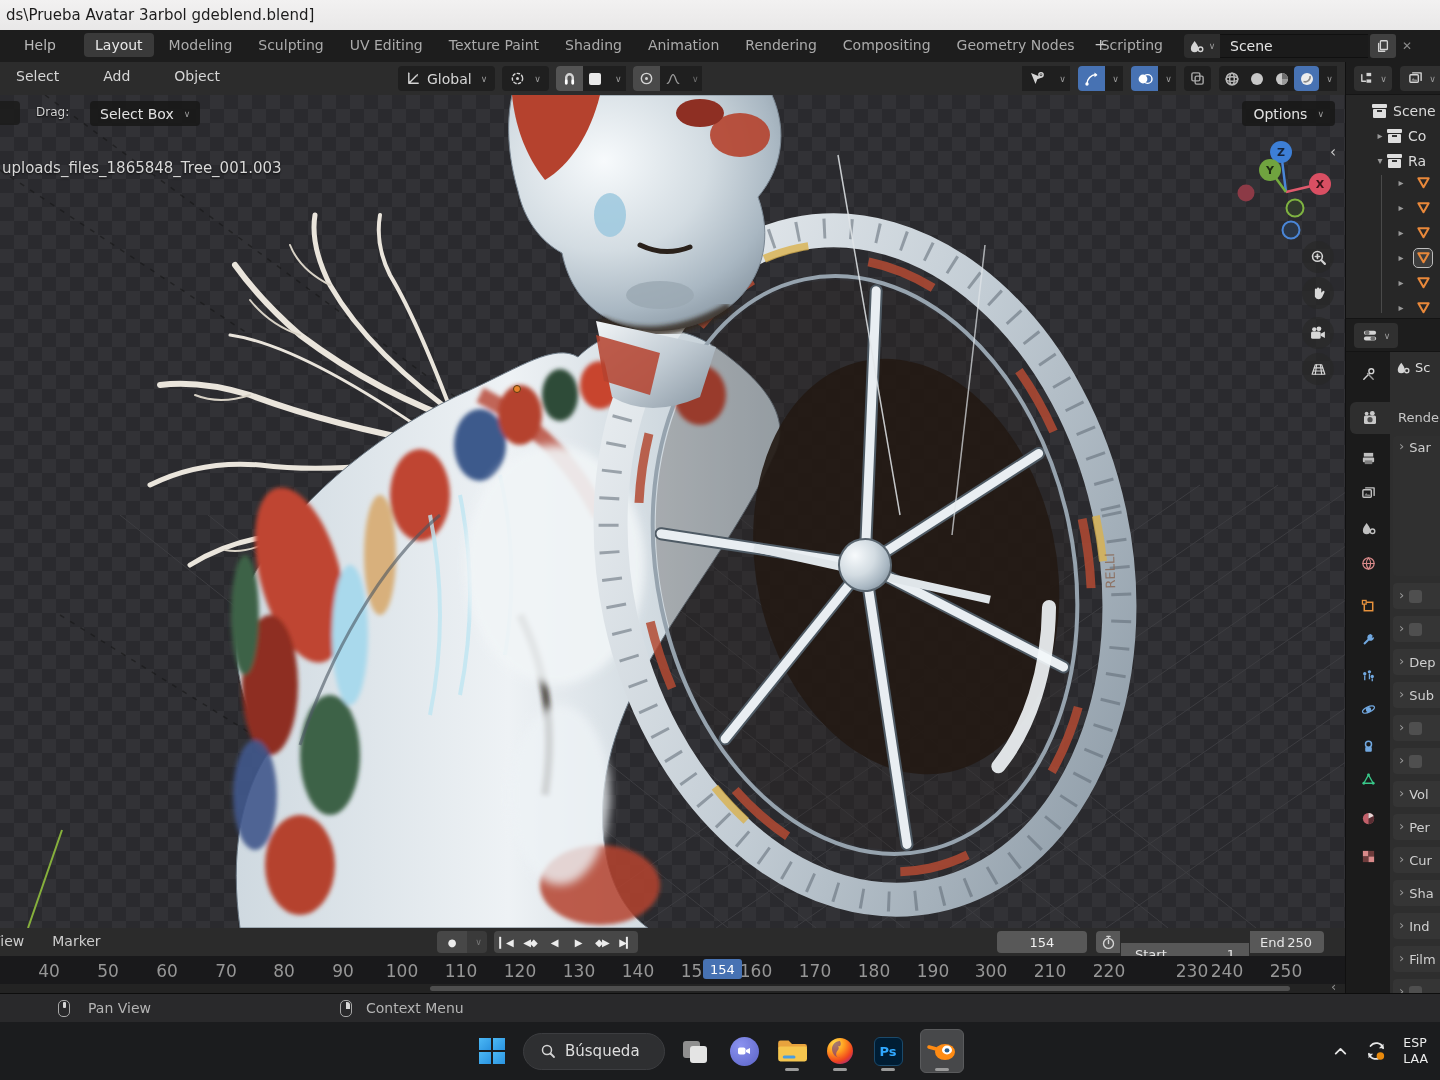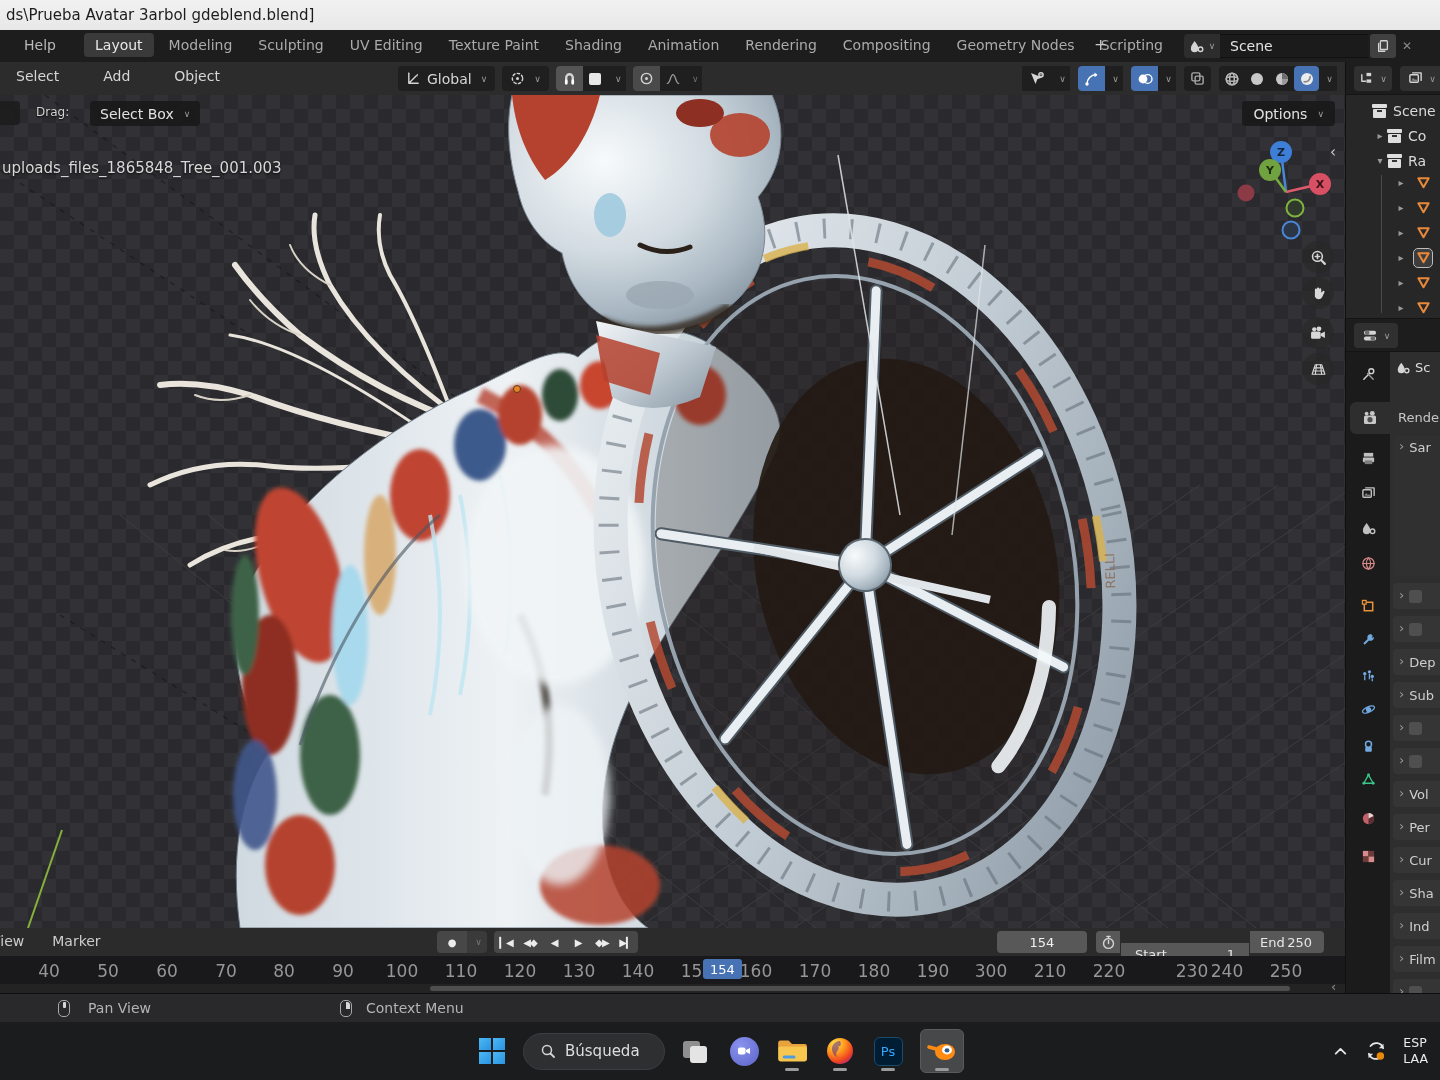--- a/index.html
+++ b/index.html
@@ -140,21 +140,21 @@
   .runbar { position:absolute; bottom:2px; left:50%; transform:translateX(-50%); width:14px; height:3px; border-radius:1.5px; background:#9a9a9a; }
   #winlogo { display:grid; grid-template-columns:12px 12px; grid-template-rows:12px 12px; gap:2px; }
   #winlogo span { background:linear-gradient(135deg,#4cb8f5,#2a93e0); }
   #searchpill { height:37px; min-width:142px; background:#2e2f31; border:1px solid #3c3d40; border-radius:19px;
      display:flex; align-items:center; gap:9px; padding:0 16px; color:#dedede; font-size:15px; }
   #taskview { width:26px; height:26px; position:relative; }
   #taskview .b { position:absolute; left:0; top:3px; width:17px; height:17px; background:#8f8f8f; border-radius:3px; }
   #taskview .f { position:absolute; left:7px; top:8px; width:17px; height:17px; background:#e4e4e4; border-radius:3px; }
   #teams { width:29px; height:29px; border-radius:50%; background:radial-gradient(circle at 35% 30%,#8b93f0,#5b63c7); display:flex; align-items:center; justify-content:center; }
   #psq { width:29px; height:29px; border-radius:6px; background:#001d34; border:1px solid #1b4a6b; color:#30a8ff;
-     font-weight:normal; font-size:13px; display:flex; align-items:center; justify-content:center; }
+     font-weight:bold; font-size:13px; display:flex; align-items:center; justify-content:center; }
   #blender-tile { width:44px; height:44px; background:#47484a; border:1px solid #5a5b5d; border-radius:6px;
      display:flex; align-items:center; justify-content:center; }
   #tray { position:absolute; right:12px; top:0; height:58px; display:flex; align-items:center; gap:16px; }
   #lang { color:#ececec; font-size:12.5px; line-height:1.25; text-align:left; }
 
   .nowrap { white-space:nowrap; }
   svg.ic { stroke:#d4d4d4; fill:none; stroke-width:1.5; stroke-linecap:round; stroke-linejoin:round; }
 </style>
 </head>
 <body>

